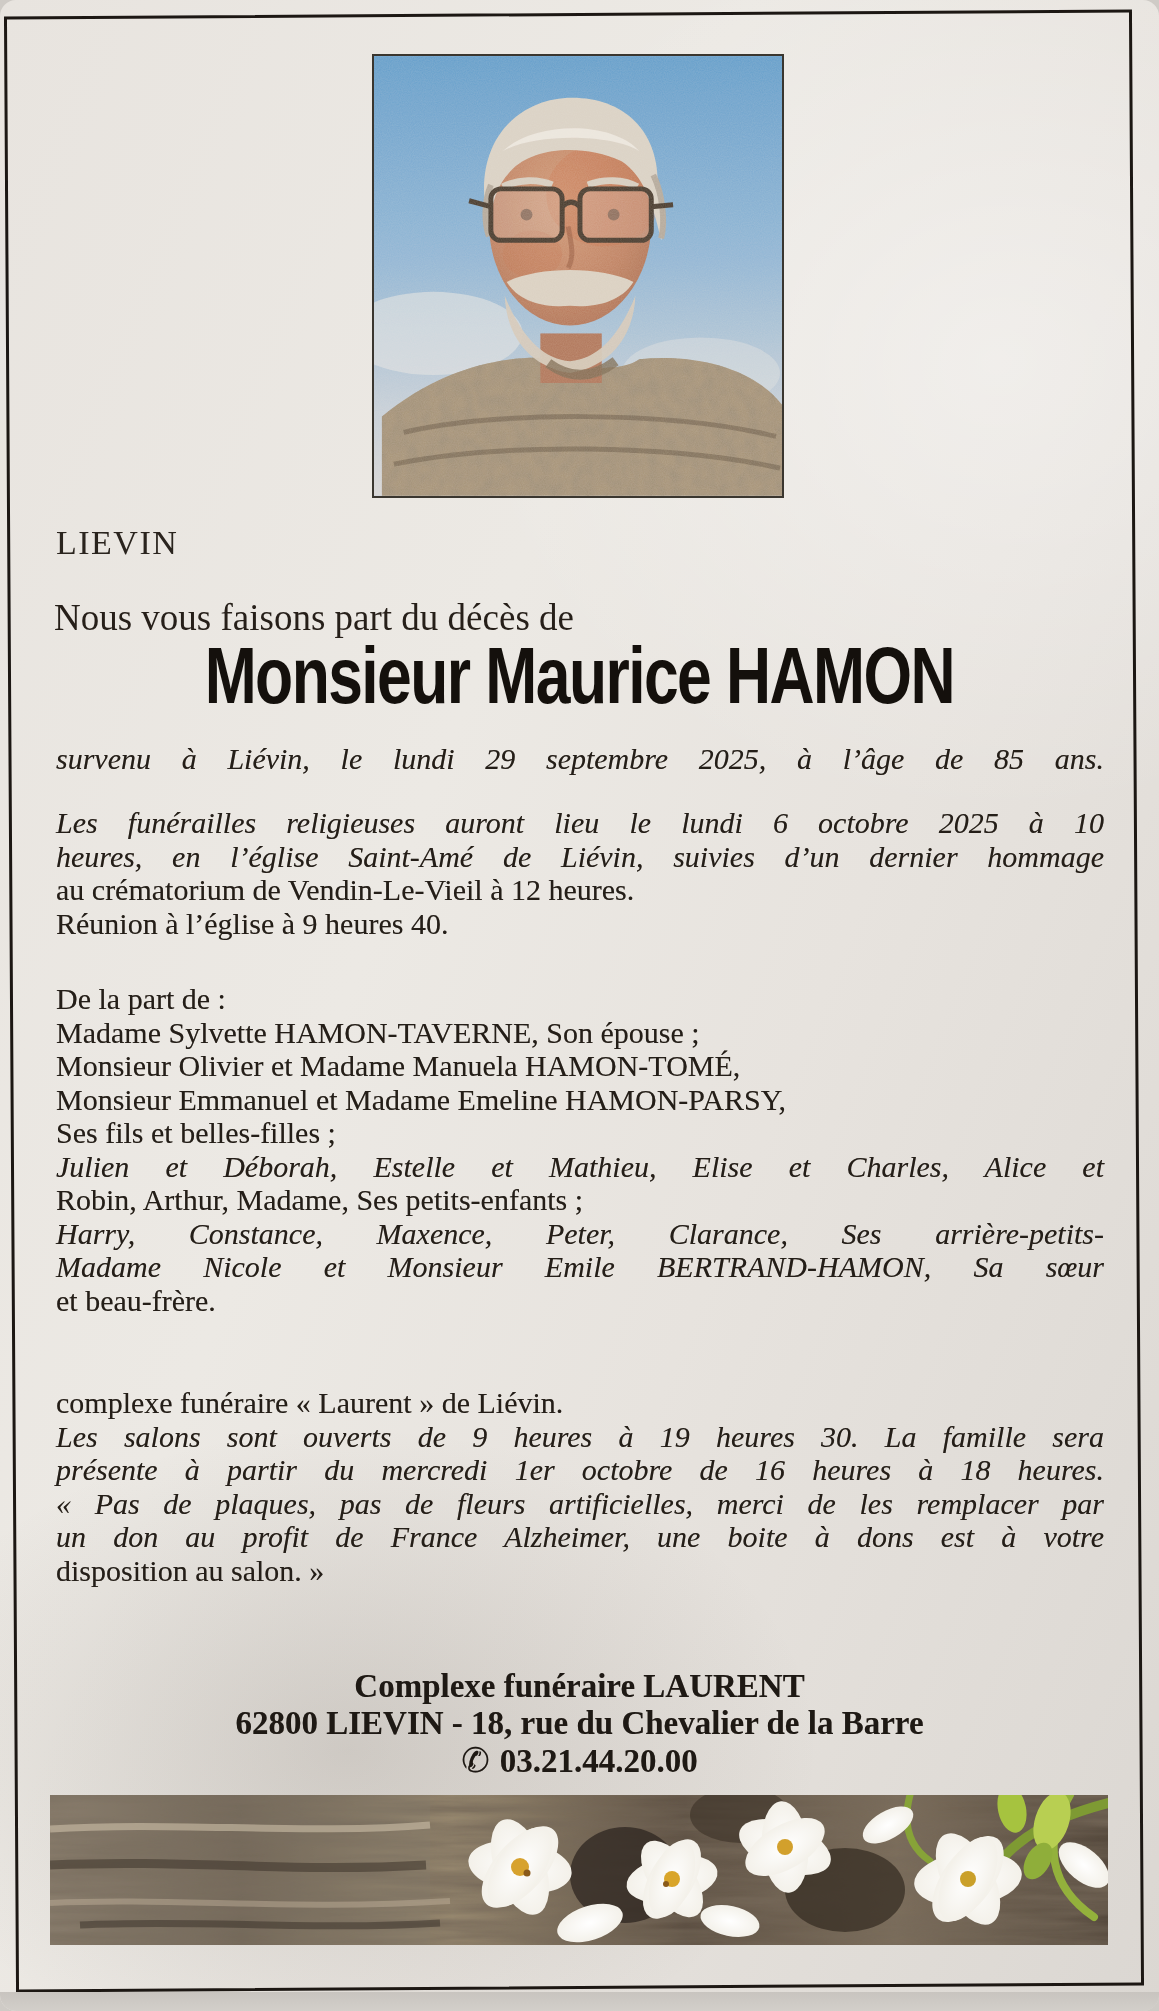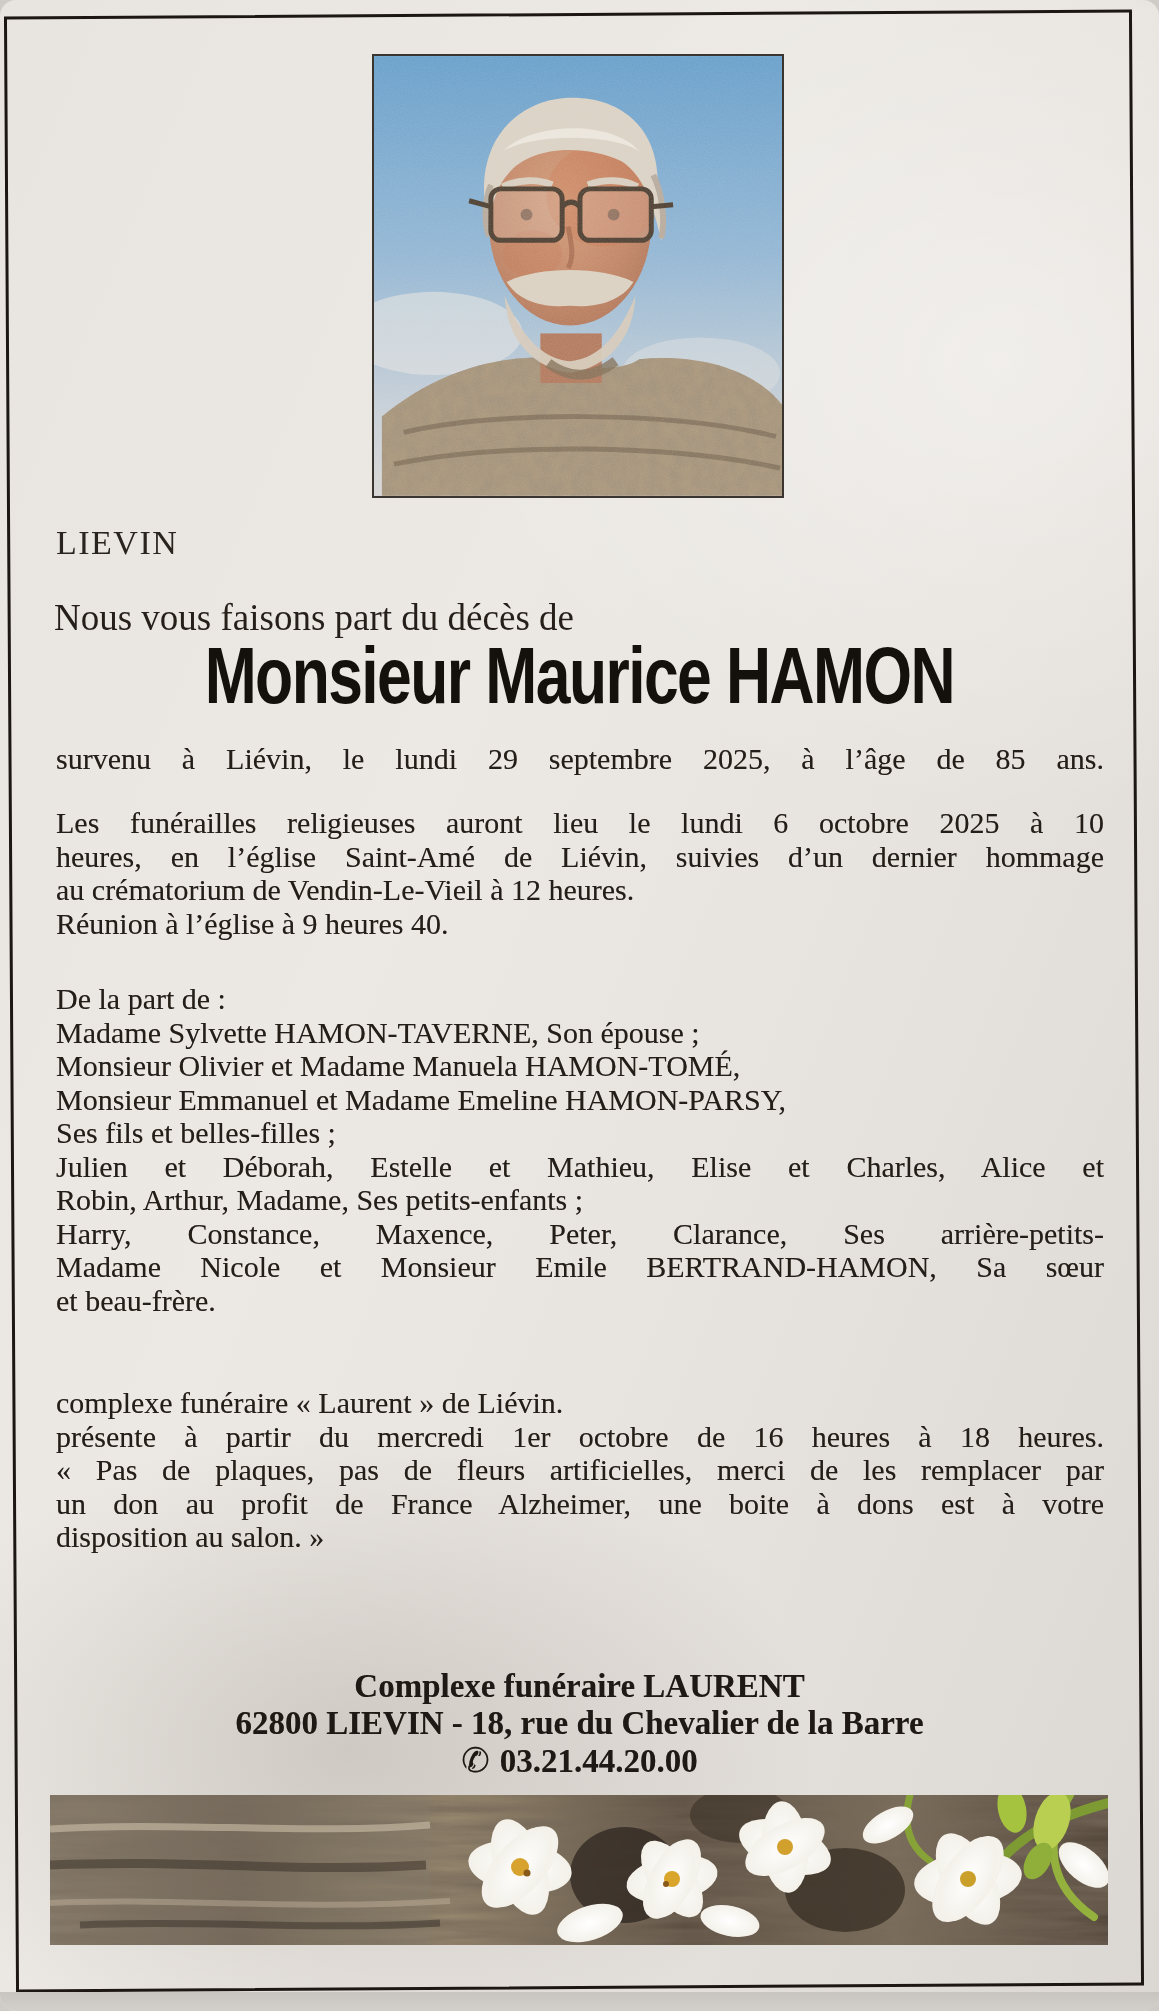--- a/index.html
+++ b/index.html
@@ -36,21 +36,21 @@
     display:flex;justify-content:center;
   }
   .name-text{
     font-family:"Liberation Sans","DejaVu Sans",sans-serif;
     font-weight:700;font-size:80px;letter-spacing:-2px;color:#14100c;
     transform:scaleX(0.78);white-space:nowrap;
   }
   .para{position:absolute;left:56px;width:1048px;font-size:30px;color:#241e18;
     text-shadow:0 0 .6px rgba(45,35,25,.45);}
   .ln{height:33.5px;line-height:33.5px;white-space:nowrap;}
-  .jl{text-align:justify;text-align-last:justify;}
+  .jl{text-align:justify;text-align-last:justify;font-style:italic;}
   .footer{
     position:absolute;left:0;top:1668px;width:1159px;text-align:center;
     font-weight:700;font-size:33px;line-height:37px;color:#1e1914;
     text-shadow:0 0 .6px rgba(45,35,25,.4);
   }
   .phone-ic{font-family:"DejaVu Sans",sans-serif;font-weight:400;font-size:34px;
     margin-right:10px;}
   .banner{position:absolute;left:50px;top:1795px;width:1058px;height:150px;overflow:hidden;}
   .banner svg{display:block;width:100%;height:100%;}
 </style>
@@ -168,20 +168,21 @@
     <div class="ln">Ses fils et belles-filles ;</div>
     <div class="ln jl">Julien et Déborah, Estelle et Mathieu, Elise et Charles, Alice et</div>
     <div class="ln">Robin, Arthur, Madame, Ses petits-enfants ;</div>
     <div class="ln jl">Harry, Constance, Maxence, Peter, Clarance, Ses arrière-petits-</div>
     <div class="ln jl">Madame Nicole et Monsieur Emile BERTRAND-HAMON, Sa sœur</div>
     <div class="ln">et beau-frère.</div>
   </div>
 
   <div class="para" style="top:1386px">
     <div class="ln">complexe funéraire « Laurent » de Liévin.</div>
+    <div class="ln jl">Les salons sont ouverts de 9 heures à 19 heures 30. La famille sera</div>
     <div class="ln jl">présente à partir du mercredi 1er octobre de 16 heures à 18 heures.</div>
     <div class="ln jl">« Pas de plaques, pas de fleurs artificielles, merci de les remplacer par</div>
     <div class="ln jl">un don au profit de France Alzheimer, une boite à dons est à votre</div>
     <div class="ln">disposition au salon. »</div>
   </div>
 
   <div class="footer">
     <div>Complexe funéraire LAURENT</div>
     <div>62800 LIEVIN - 18, rue du Chevalier de la Barre</div>
     <div>

